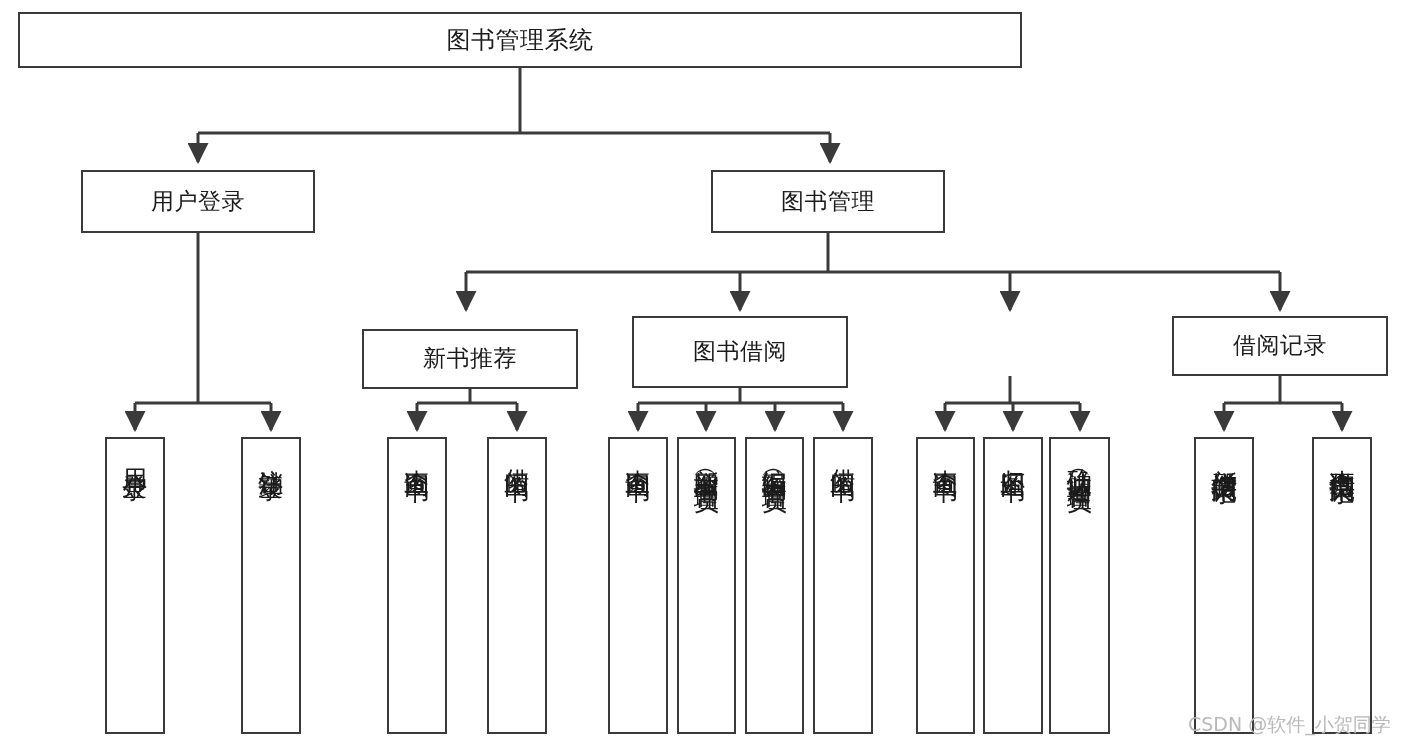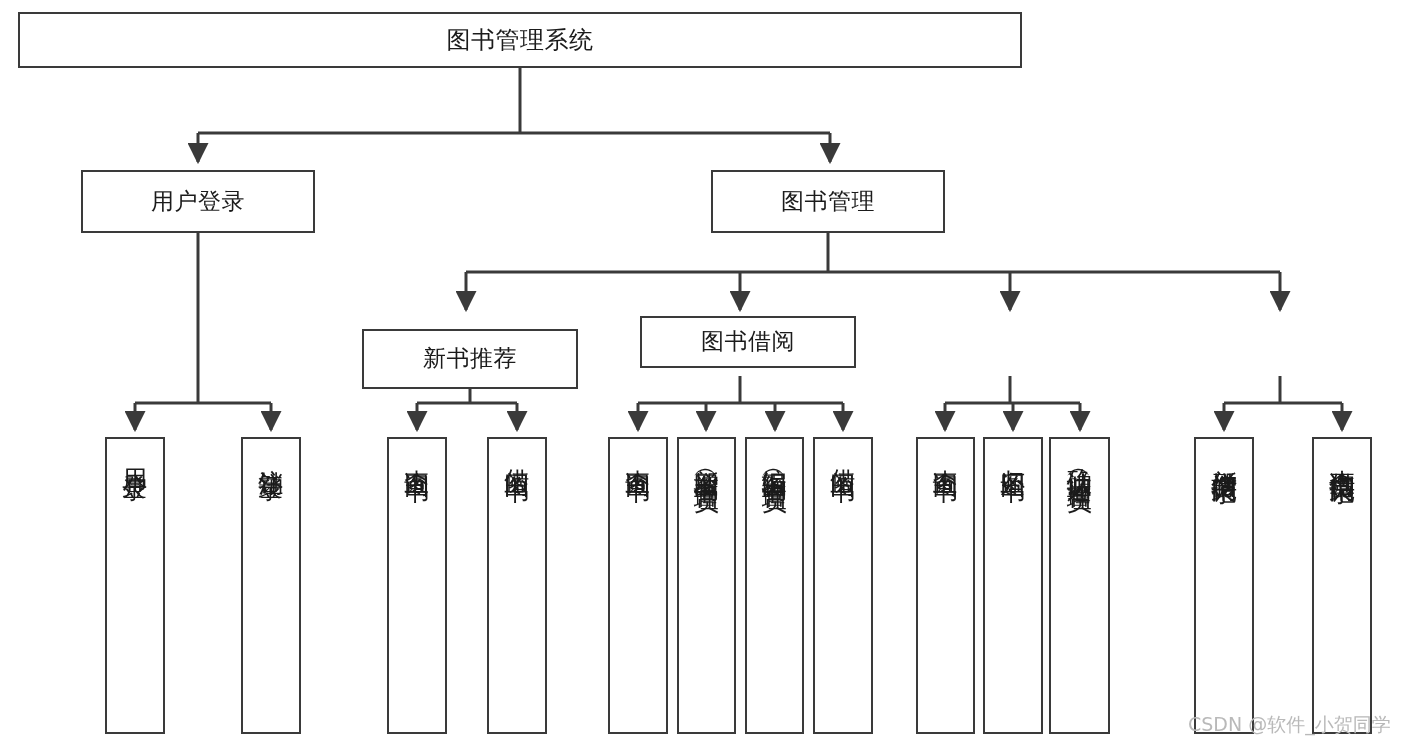--- a/index.html
+++ b/index.html
@@ -144,25 +144,28 @@
   </div>
 
   <div class="node horiz" style="left:711px; top:170px; width:234px; height:63px;">
     <span class="node-label">图书管理</span>
   </div>
 
   <div class="node horiz" style="left:362px; top:329px; width:216px; height:60px;">
     <span class="node-label">新书推荐</span>
   </div>
 
-  <div class="node horiz" style="left:632px; top:316px; width:216px; height:52px;margin-left:8px;">
+  <div class="node horiz" style="left:632px; top:316px; width:216px; height:72px;">
     <span class="node-label">图书借阅</span>
   </div>
 
 
+  <div class="node horiz" style="left:1172px; top:316px; width:216px; height:60px;">
+    <span class="node-label">借阅记录</span>
+  </div>
 
   <div class="node vert" style="left:105px; top:437px; width:60px; height:297px;">
     <span class="node-label">用户登录</span>
   </div>
 
   <div class="node vert" style="left:241px; top:437px; width:60px; height:297px;">
     <span class="node-label">注销登录</span>
   </div>
 
   <div class="node vert" style="left:387px; top:437px; width:60px; height:297px;">

